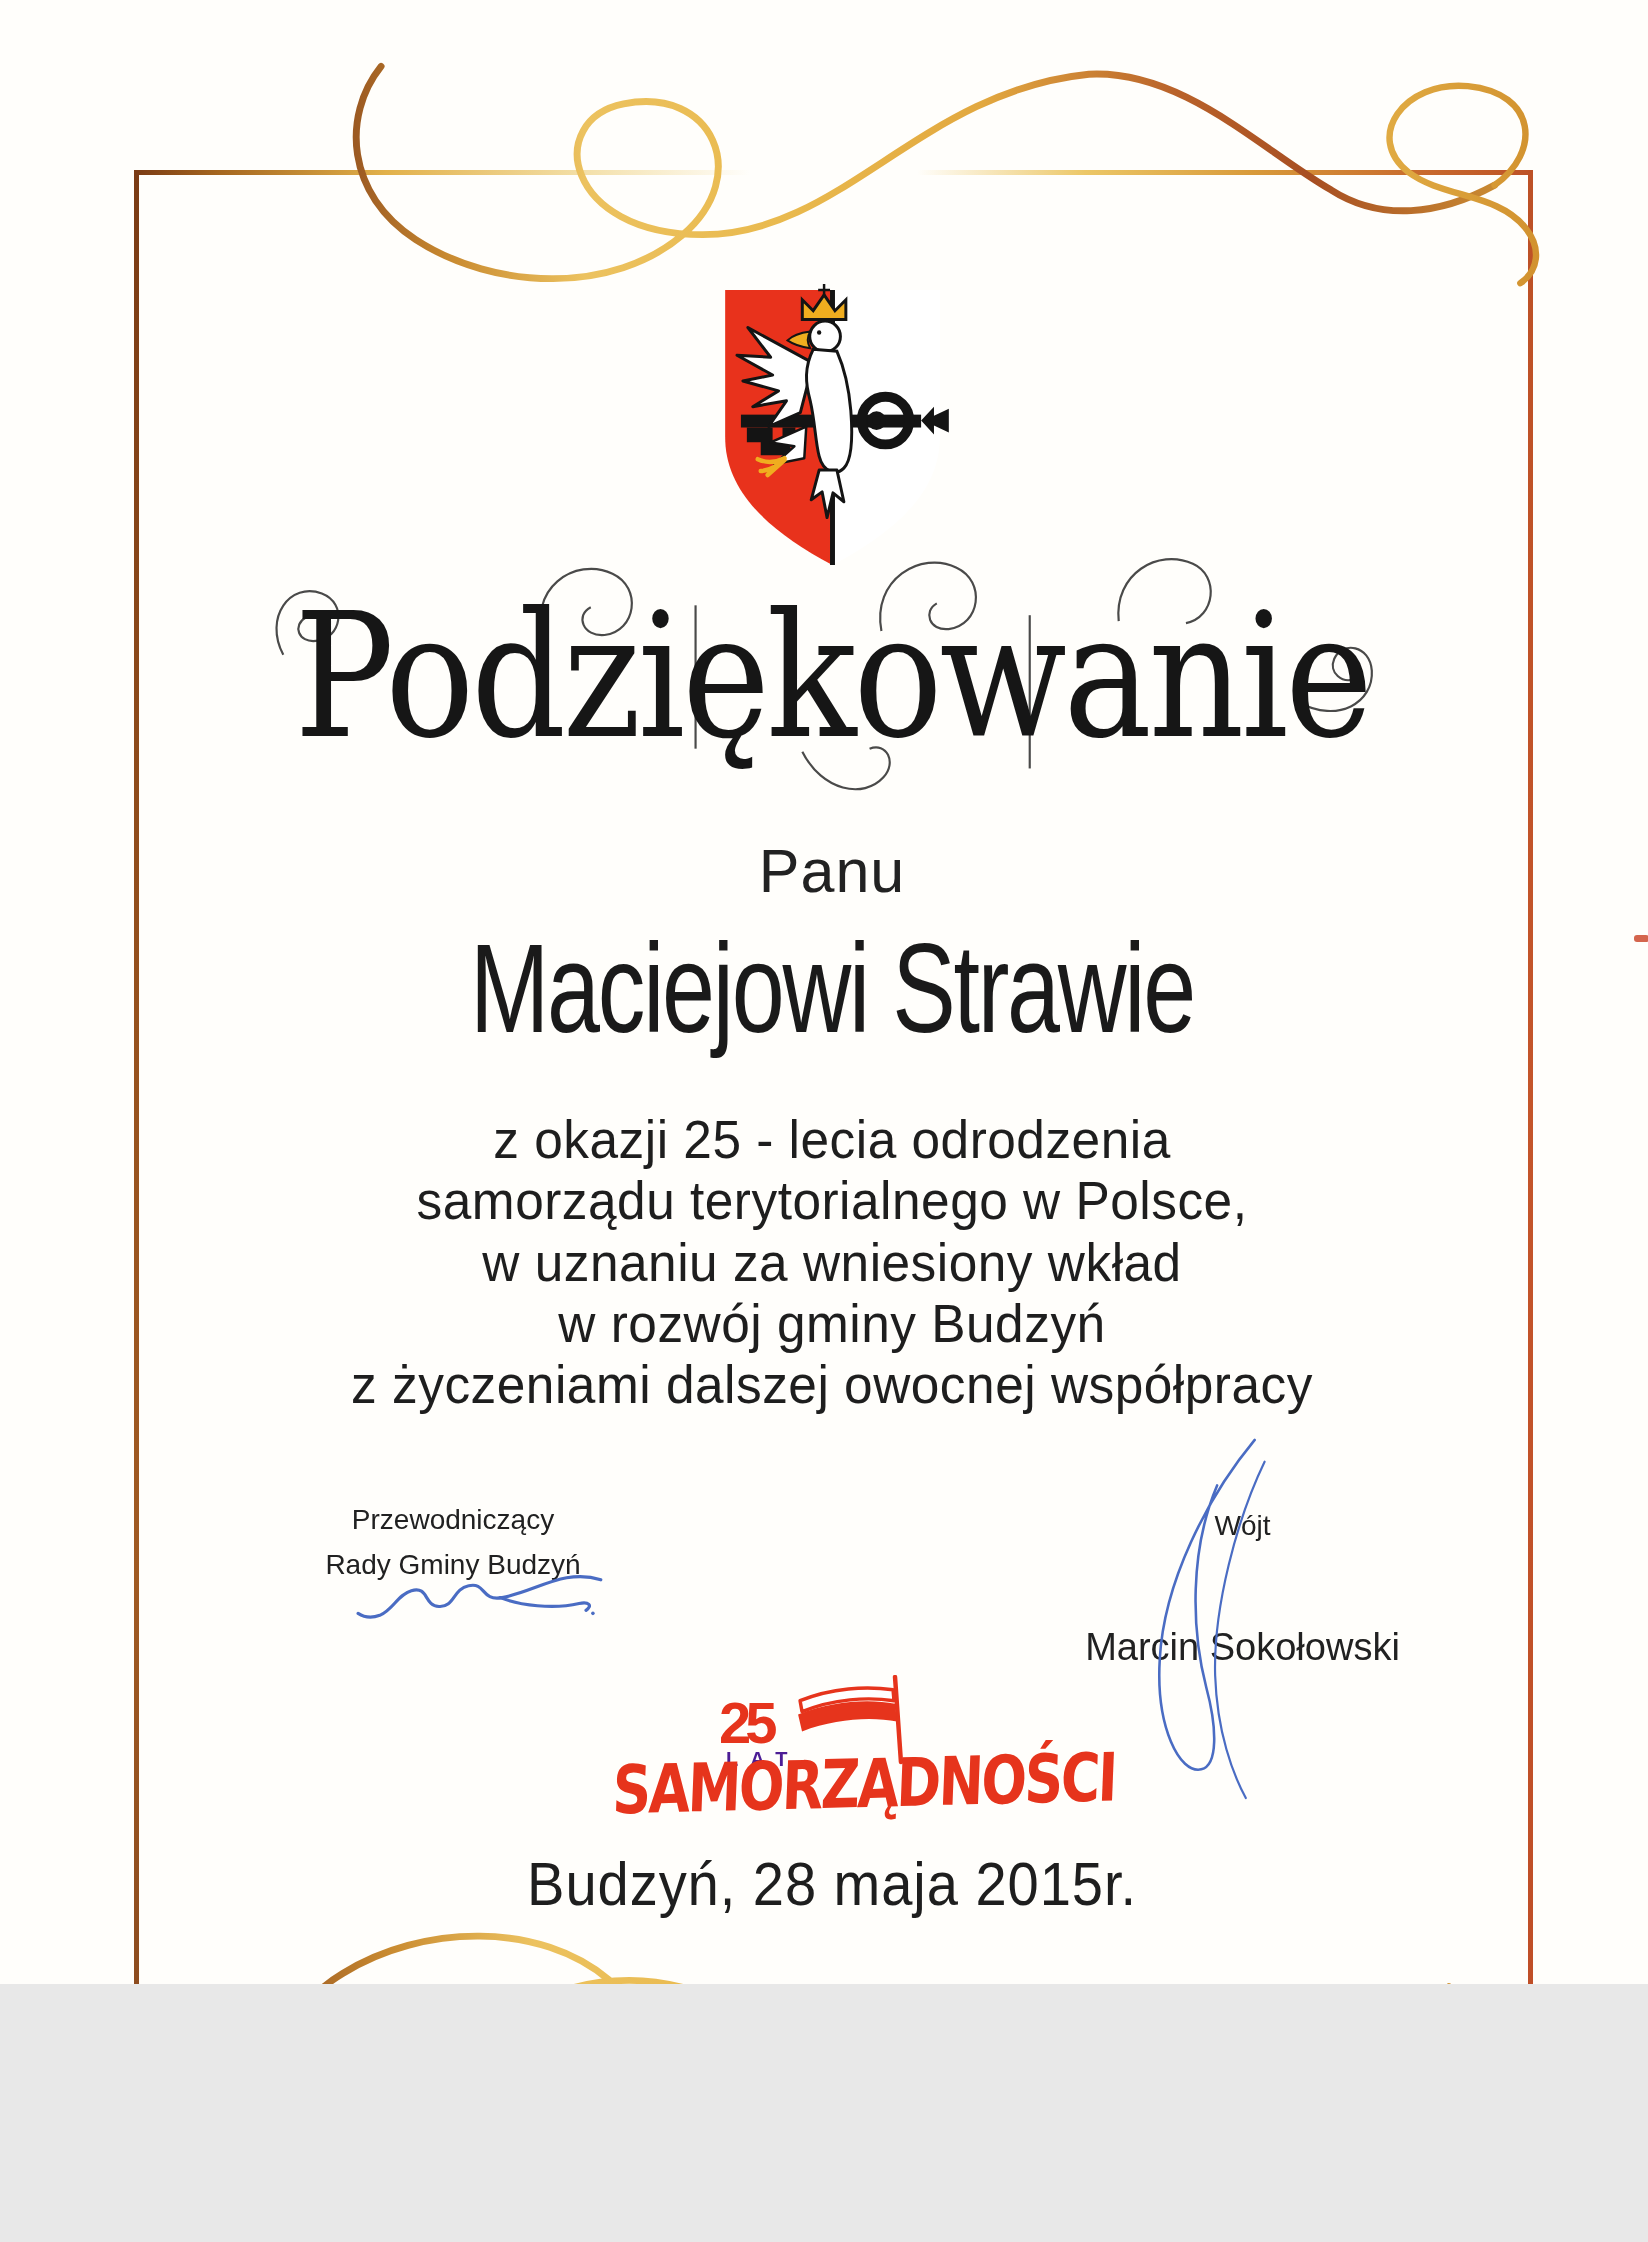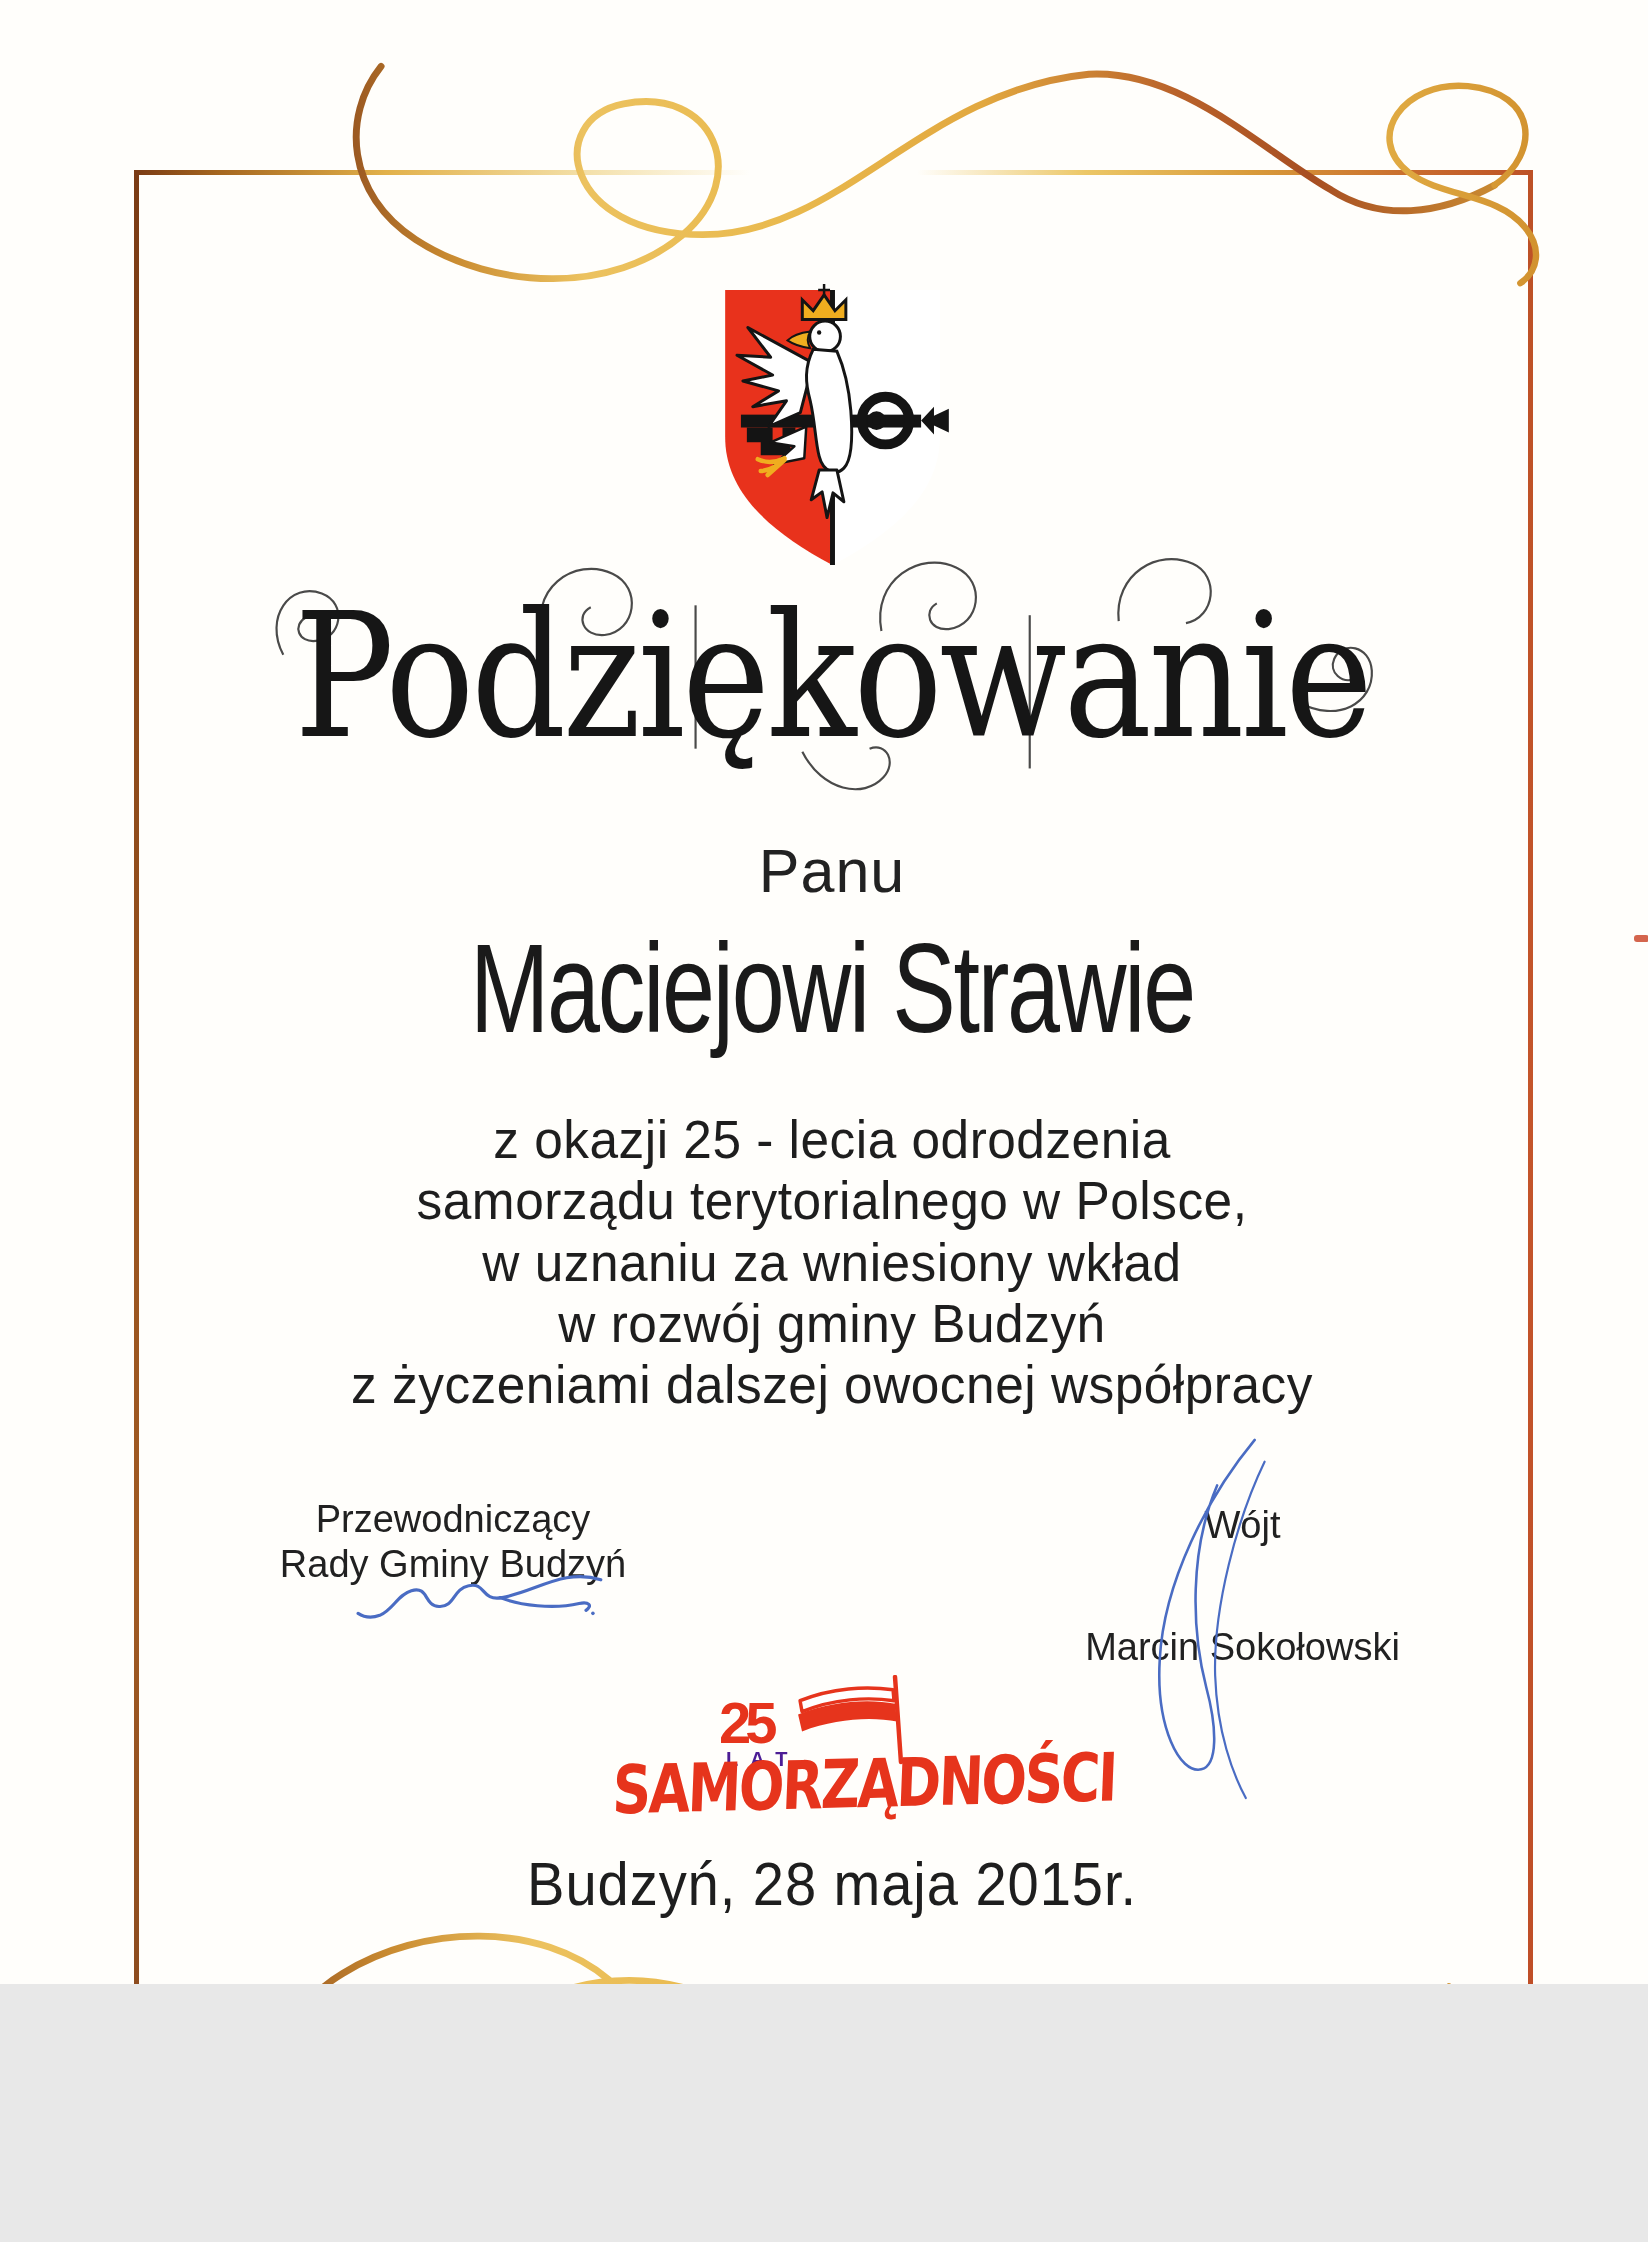--- a/index.html
+++ b/index.html
@@ -26,21 +26,21 @@
     font-size:173px;letter-spacing:-4px;color:#161616;
     transform:scaleX(.86);z-index:3;
   }
   .salutation{top:810px;line-height:83px;font-size:61px;letter-spacing:1px;color:#222;z-index:3;margin-top:20px;}
   .recipient{
     top:916px;line-height:144px;font-size:127px;letter-spacing:-3px;color:#1a1a1a;
     transform:scaleX(.75);z-index:3;white-space:nowrap;
   }
   .body-line{line-height:61px;font-size:53px;letter-spacing:0.5px;color:#1e1e1e;
     transform:scaleX(.97);z-index:3;white-space:nowrap;}
-  .sig-block{position:absolute;text-align:center;font-size:38px;line-height:45px;color:#212121;z-index:3;}
+  .sig-block{position:absolute;text-align:center;font-size:28px;line-height:45px;color:#212121;z-index:3;}
   .sig-name{position:absolute;text-align:center;font-size:38px;color:#212121;z-index:3;}
   .logo-25{position:absolute;left:719px;top:1683px;font-size:58px;line-height:79px;
     font-weight:bold;letter-spacing:-6px;color:#e6341c;z-index:3;}
   .logo-lat{position:absolute;left:726px;top:1748px;font-size:20px;font-weight:bold;
     letter-spacing:12px;color:#4c1d95;z-index:3;}
   .logo-word{
     top:1745px;font-family:"DejaVu Sans",sans-serif;font-size:67px;font-weight:800;
     color:#e6341c;letter-spacing:-3px;margin-left:32px;
     transform:scaleX(.8) skewX(-4deg) rotate(-1.2deg);z-index:3;white-space:nowrap;
   }

